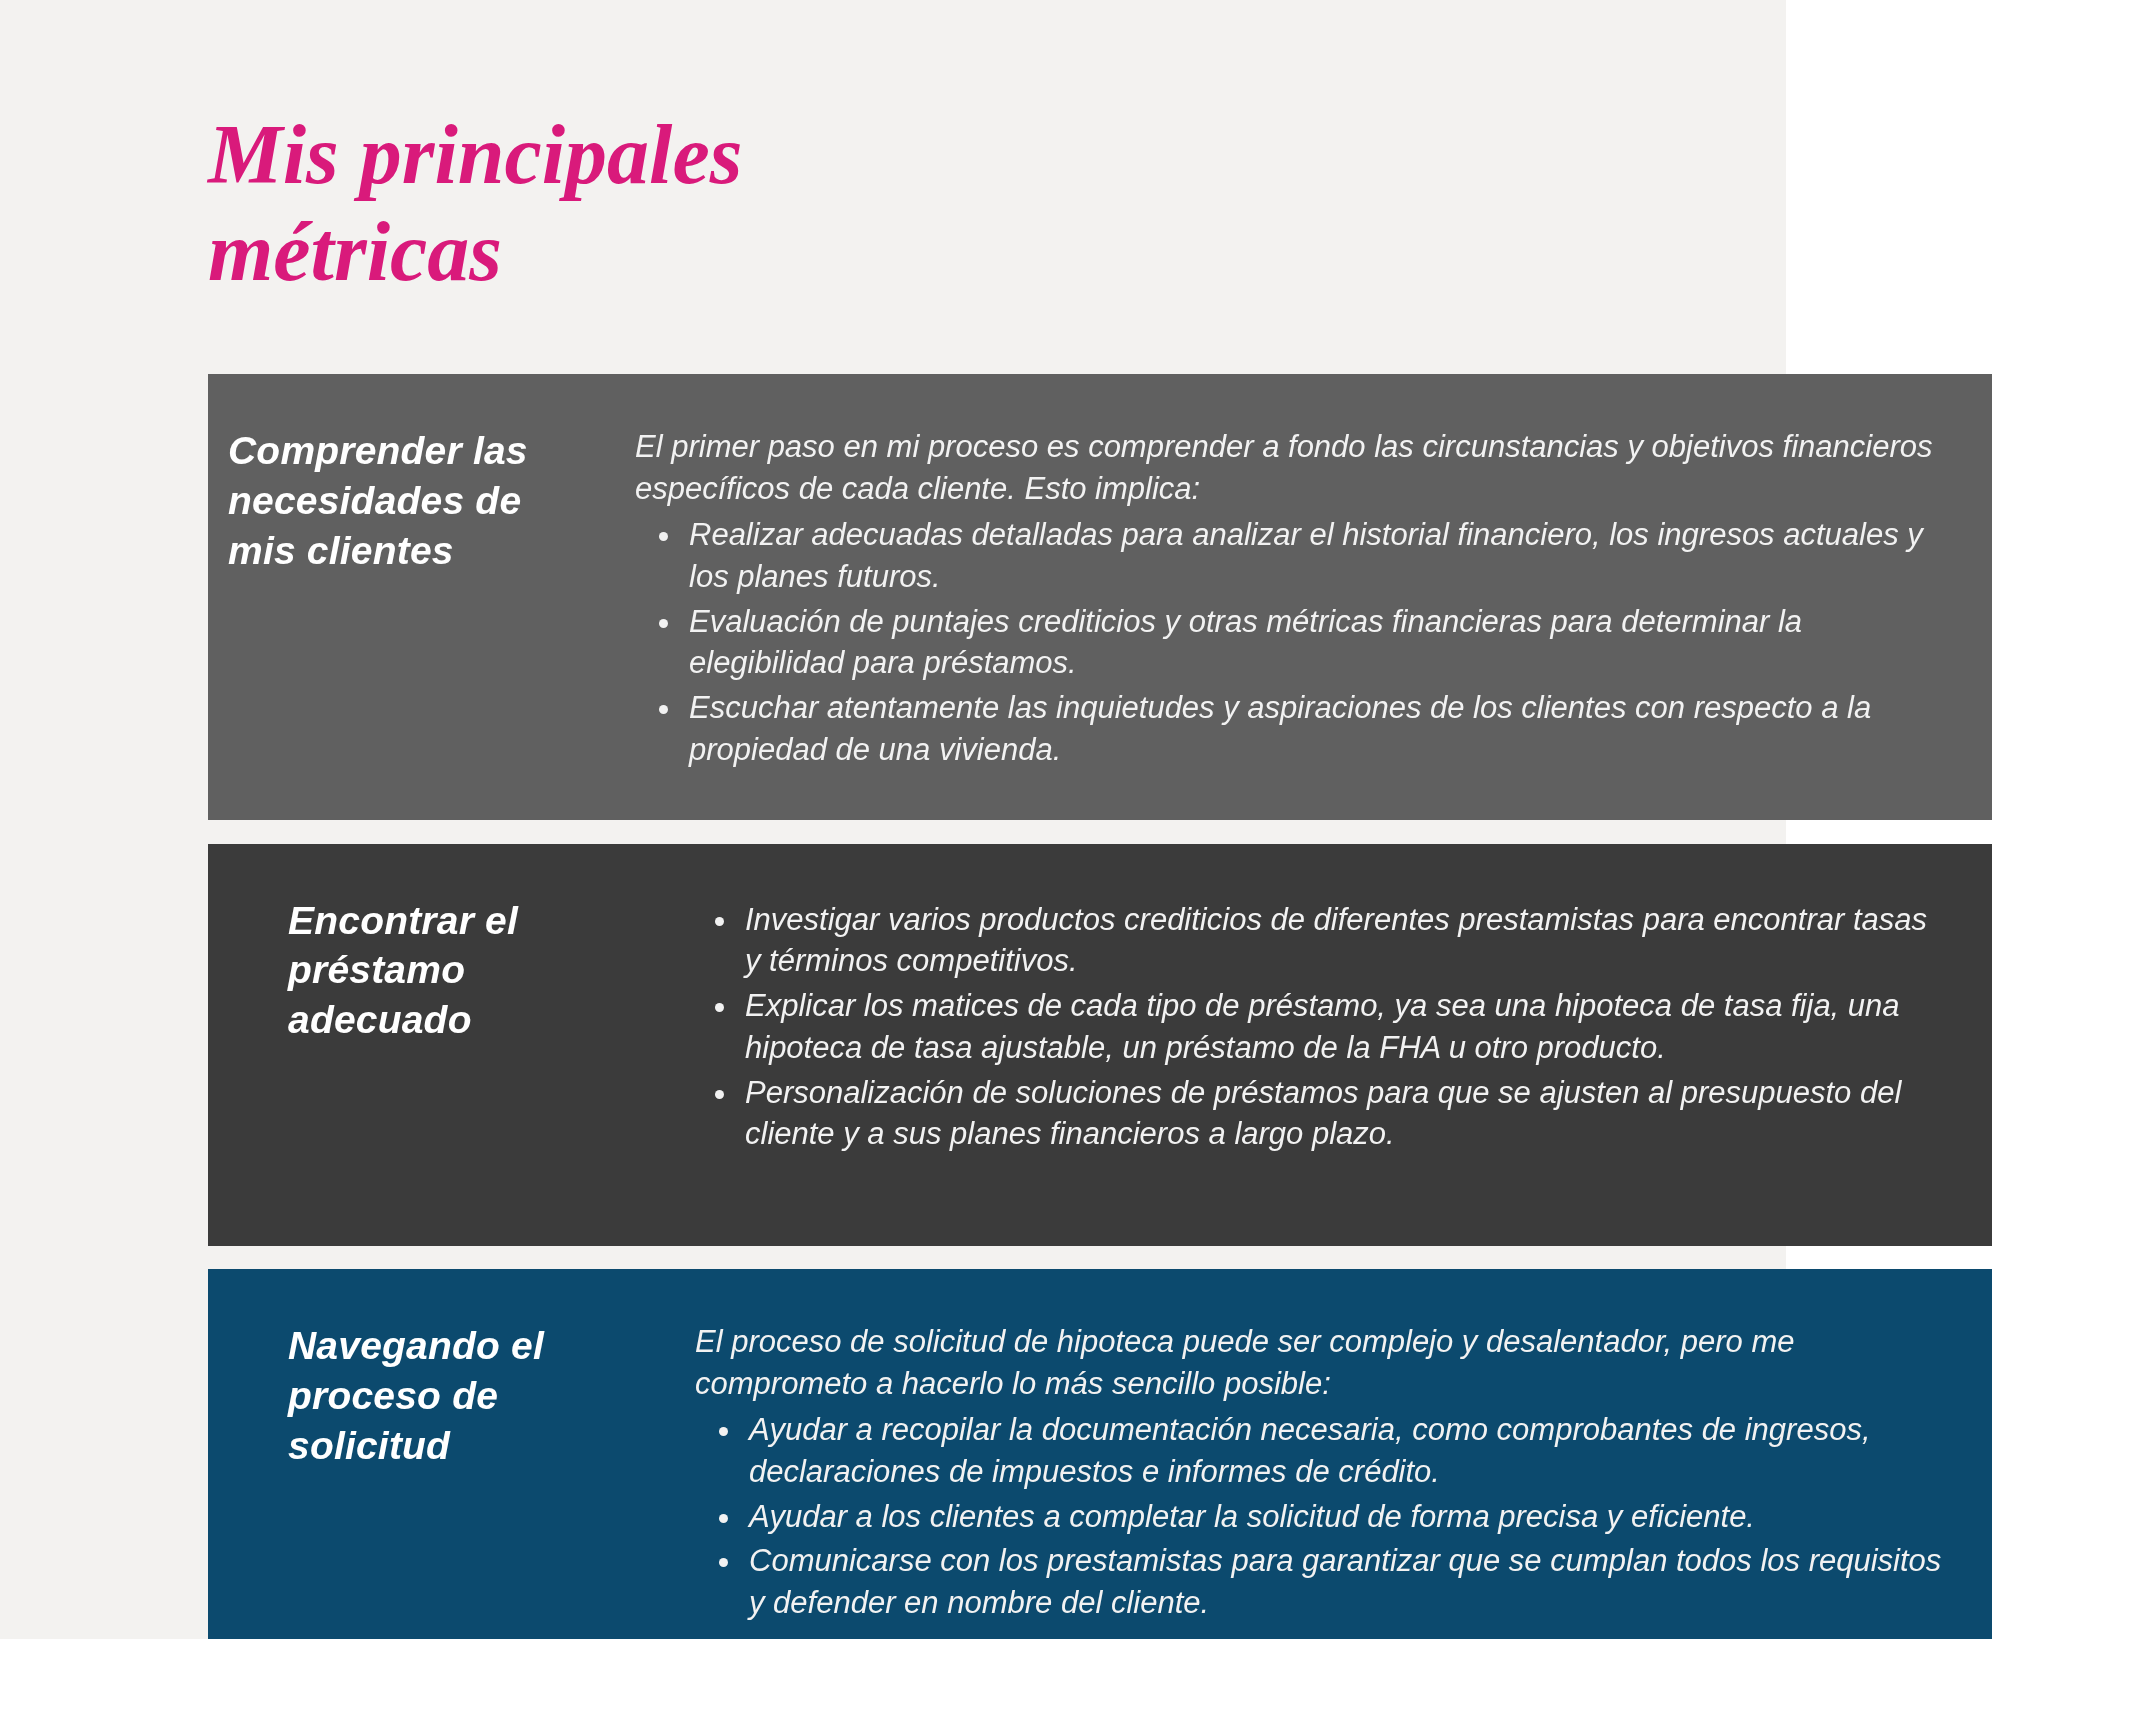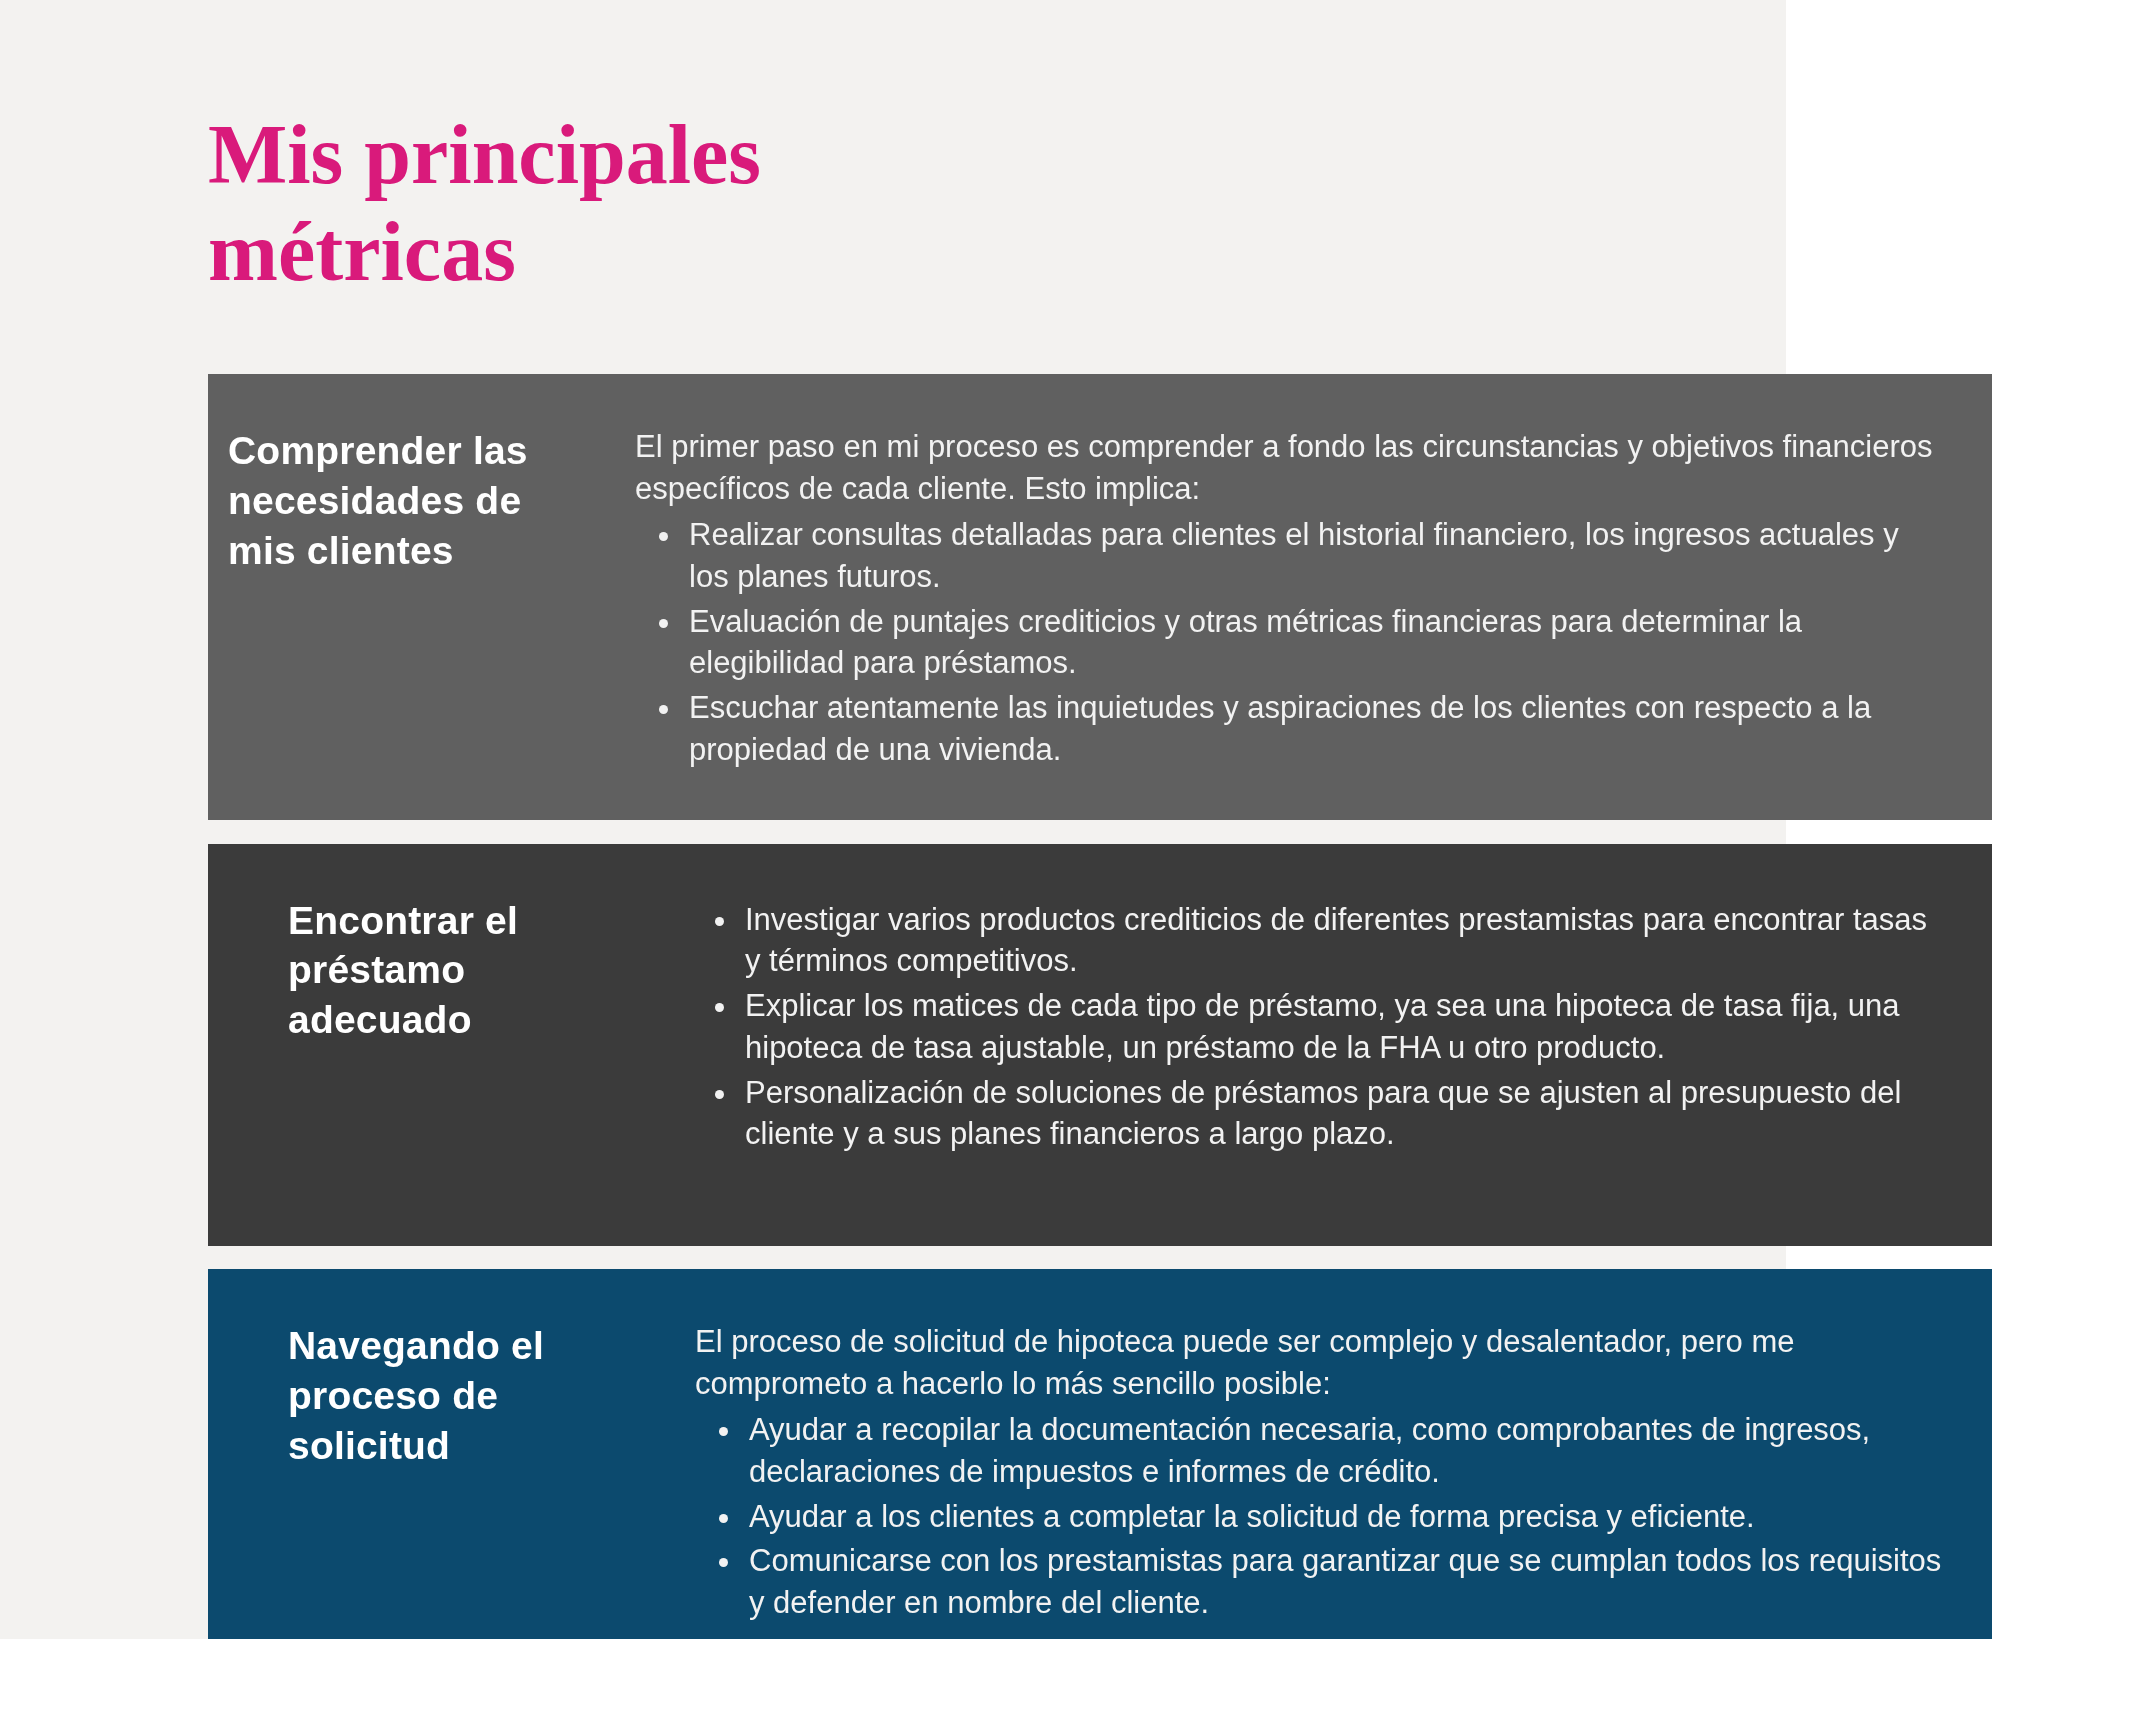--- a/index.html
+++ b/index.html
@@ -9,20 +9,21 @@
     background: #ffffff;
     position: relative;
     overflow: hidden;
   }
   .page {
     position: absolute;
     left: 0; top: 0;
     width: 1786px;
     height: 1639px;
     background: #f3f2f0;
+    font-style: italic;
   }
   .bottom-strip {
     position: absolute;
     left: 0; bottom: 0;
     width: 2148px;
     height: 84px;
     background: #ffffff;
   }
   .title {
     position: absolute;
@@ -88,21 +89,21 @@
     <span>métricas</span>
   </h1>
 
   <div class="cards">
 
     <section class="card card-1" style="background: rgb(96, 96, 96); padding-left: 20px;">
       <h2 class="card-heading">Comprender las necesidades de mis clientes</h2>
       <div class="card-body">
         <p class="card-intro">El primer paso en mi proceso es comprender a fondo las circunstancias y objetivos financieros específicos de cada cliente. Esto implica:</p>
         <ul class="card-bullets">
-          <li>Realizar consultas detalladas para clientes el historial financiero, los ingresos actuales y los planes futuros.</li>
+          <li>Realizar adecuadas detalladas para analizar el historial financiero, los ingresos actuales y los planes futuros.</li>
           <li>Evaluación de puntajes crediticios y otras métricas financieras para determinar la elegibilidad para préstamos.</li>
           <li>Escuchar atentamente las inquietudes y aspiraciones de los clientes con respecto a la propiedad de una vivienda.</li>
         </ul>
       </div>
     </section>
 
     <section class="card card-2" style="background: rgb(59, 59, 59);">
       <h2 class="card-heading">Encontrar el préstamo adecuado</h2>
       <div class="card-body">
         <ul class="card-bullets">

